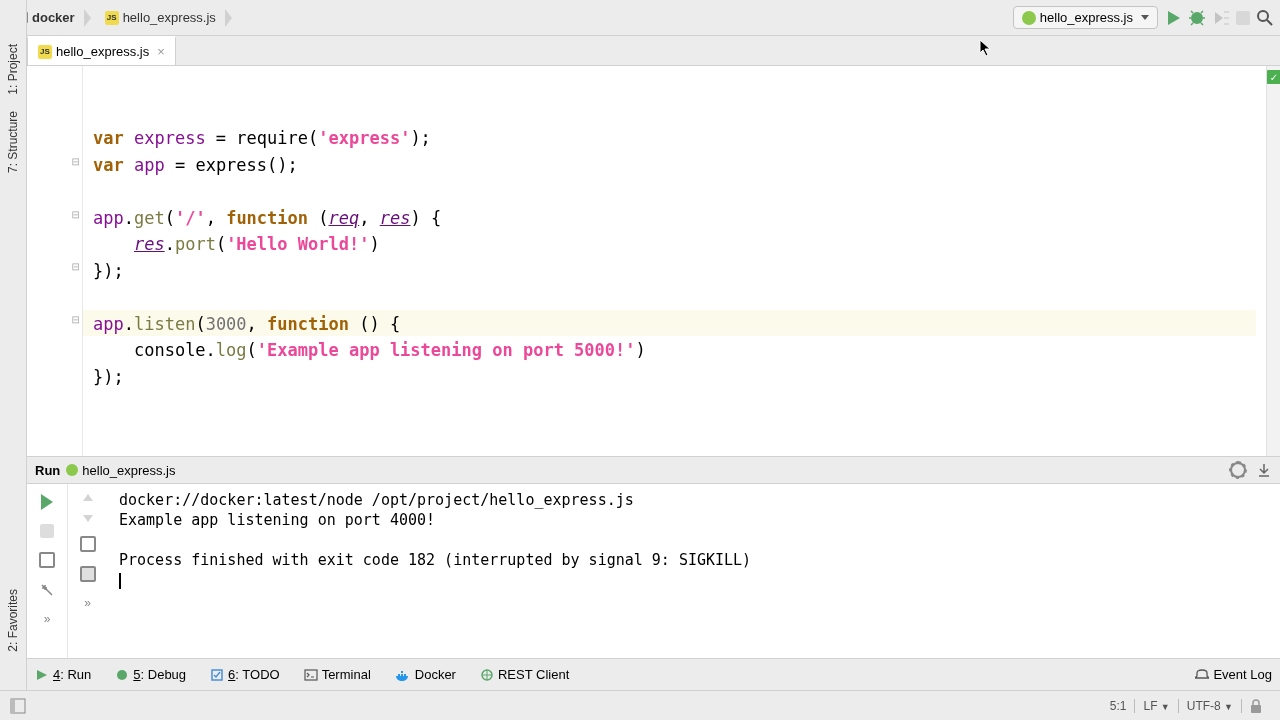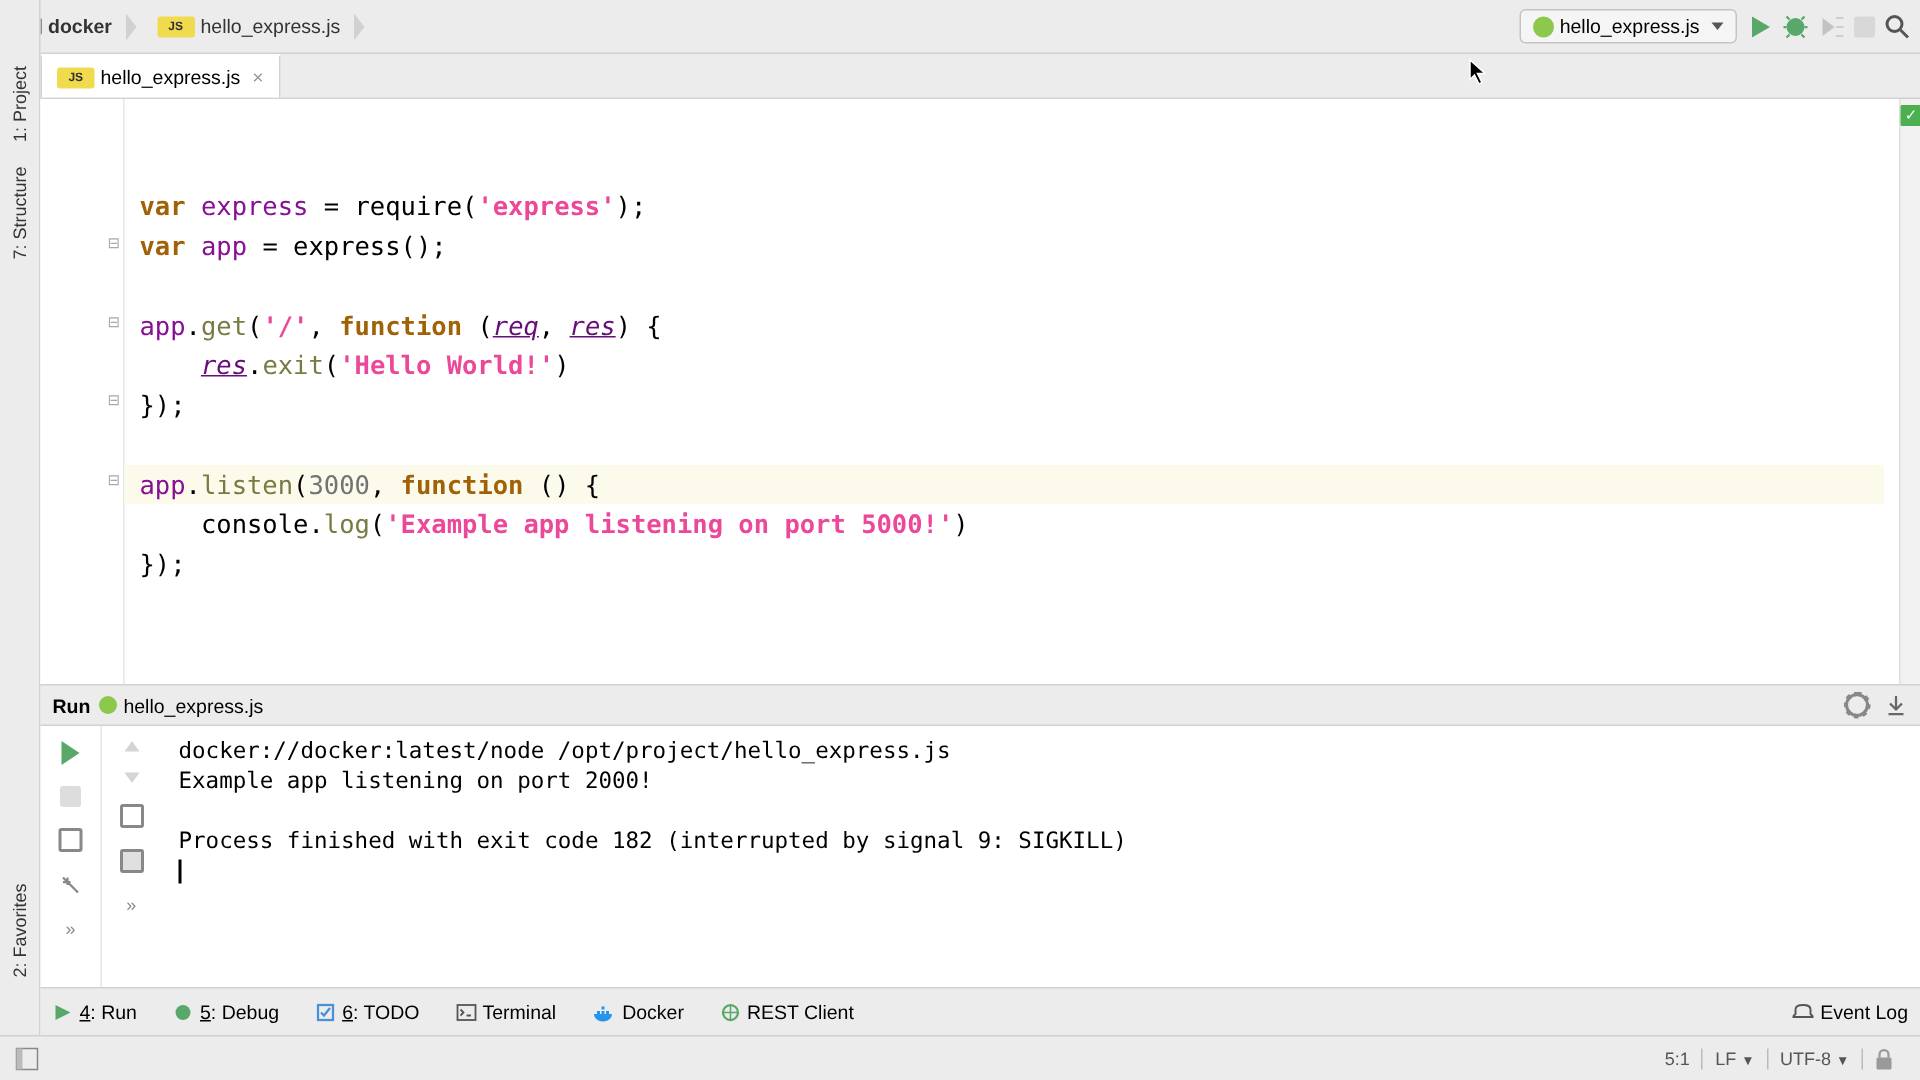--- a/index.html
+++ b/index.html
@@ -4,21 +4,21 @@
 <style>
 * { margin: 0; padding: 0; box-sizing: border-box; }
 body { font-family: -apple-system, BlinkMacSystemFont, "Segoe UI", sans-serif; font-size: 12px; background: #f2f2f2; width: 1280px; height: 720px; overflow: hidden; position: relative; }
 
 
 .breadcrumb-bar { height: 36px; background: #ececec; border-bottom: 1px solid #d1d1d1; display: flex; align-items: center; padding: 0 6px; }
 .breadcrumb-item { display: flex; align-items: center; gap: 4px; padding: 2px 8px; font-size: 13px; color: #333; position: relative; }
 .breadcrumb-item::after { content: ''; position: absolute; right: -8px; top: 50%; transform: translateY(-50%); width: 0; height: 0; border-left: 7px solid #d1d1d1; border-top: 9px solid transparent; border-bottom: 9px solid transparent; }
 .folder-icon { width: 14px; height: 11px; background: #8a8a8a; border-radius: 1px; position: relative; }
 .folder-icon::before { content: ''; position: absolute; width: 6px; height: 2px; background: #8a8a8a; top: -2px; left: 0; border-radius: 1px 1px 0 0; }
-.jsfile-icon { width: 25px; height: 14px; background: #f0db4f; border-radius: 2px; display: flex; align-items: center; justify-content: center; font-size: 8px; font-weight: bold; color: #323330; }
+.jsfile-icon { width: 14px; height: 14px; background: #f0db4f; border-radius: 2px; display: flex; align-items: center; justify-content: center; font-size: 8px; font-weight: bold; color: #323330; }
 
 
 .toolbar-right { margin-left: auto; display: flex; align-items: center; gap: 6px; }
 .run-config-selector { display: flex; align-items: center; gap: 4px; background: #f5f5f5; border: 1px solid #c4c4c4; border-radius: 4px; padding: 3px 8px; font-size: 13px; }
 .node-icon { width: 14px; height: 14px; border-radius: 50%; background: #8cc84b; position: relative; }
 .run-icon-svg { cursor: pointer; }
 .stop-square { width: 14px; height: 14px; background: #c4c4c4; border-radius: 2px; }
 
 
 .tab-bar { height: 30px; background: #ececec; border-bottom: 1px solid #d1d1d1; display: flex; padding-left: 27px; }
@@ -140,21 +140,21 @@
     <span class="gutter-fold" style="top:143px">⊟</span>
     <span class="gutter-fold" style="top:195px">⊟</span>
     <span class="gutter-fold" style="top:248px">⊟</span>
   </div>
   <div class="code-area">
     <div class="line-highlight" style="top:244px"></div>
 <span style="position:relative"><span class="k">var</span> <span class="m">express</span> = <span class="fc">require</span>(<span class="s">'express'</span>);
 <span class="k">var</span> <span class="m">app</span> = <span class="fc">express</span>();
 
 <span class="m">app</span>.<span class="f">get</span>(<span class="s">'/'</span>, <span class="k">function</span> (<span class="u q">req</span>, <span class="u q">res</span>) {
-    <span class="u q">res</span>.<span class="f">exit</span>(<span class="s">'Hello World!'</span>)
+    <span class="u q">res</span>.<span class="f">port</span>(<span class="s">'Hello World!'</span>)
 });
 
 <span class="m">app</span>.<span class="f">listen</span>(<span style="color:#737373">3000</span>, <span class="k">function</span> () {
     <span class="fc">console</span>.<span class="f">log</span>(<span class="s">'Example app listening on port 5000!'</span>)
 });</span>
   </div>
   <div class="scroll-right">
     <div class="code-status-icon">✓</div>
   </div>
 </div>
@@ -184,21 +184,21 @@
     </div>
     <div class="run-col run-col2">
       <span class="arrow-up-small" style="opacity:.5"></span>
       <span class="arrow-down-small" style="opacity:.5"></span>
       <span class="box-icon"></span>
       <span class="box-icon" style="background:#e0e0e0"></span>
       <span style="color:#888">»</span>
     </div>
   </div>
   <div class="console-out"><span>docker://docker:latest/node /opt/project/hello_express.js</span>
-<span>Example app listening on port 2000!</span>
+<span>Example app listening on port 4000!</span>
 <span></span>
 <span>Process finished with exit code 182 (interrupted by signal 9: SIGKILL)</span>
 <span class="caret"></span></div>
 </div>
 
 <div class="bottom-toolbar">
   <div class="bt-item">
     <svg width="14" height="14">
         <path d="M2 2 L12 7 L2 12 Z" fill="#59a869"></path>
       </svg>

